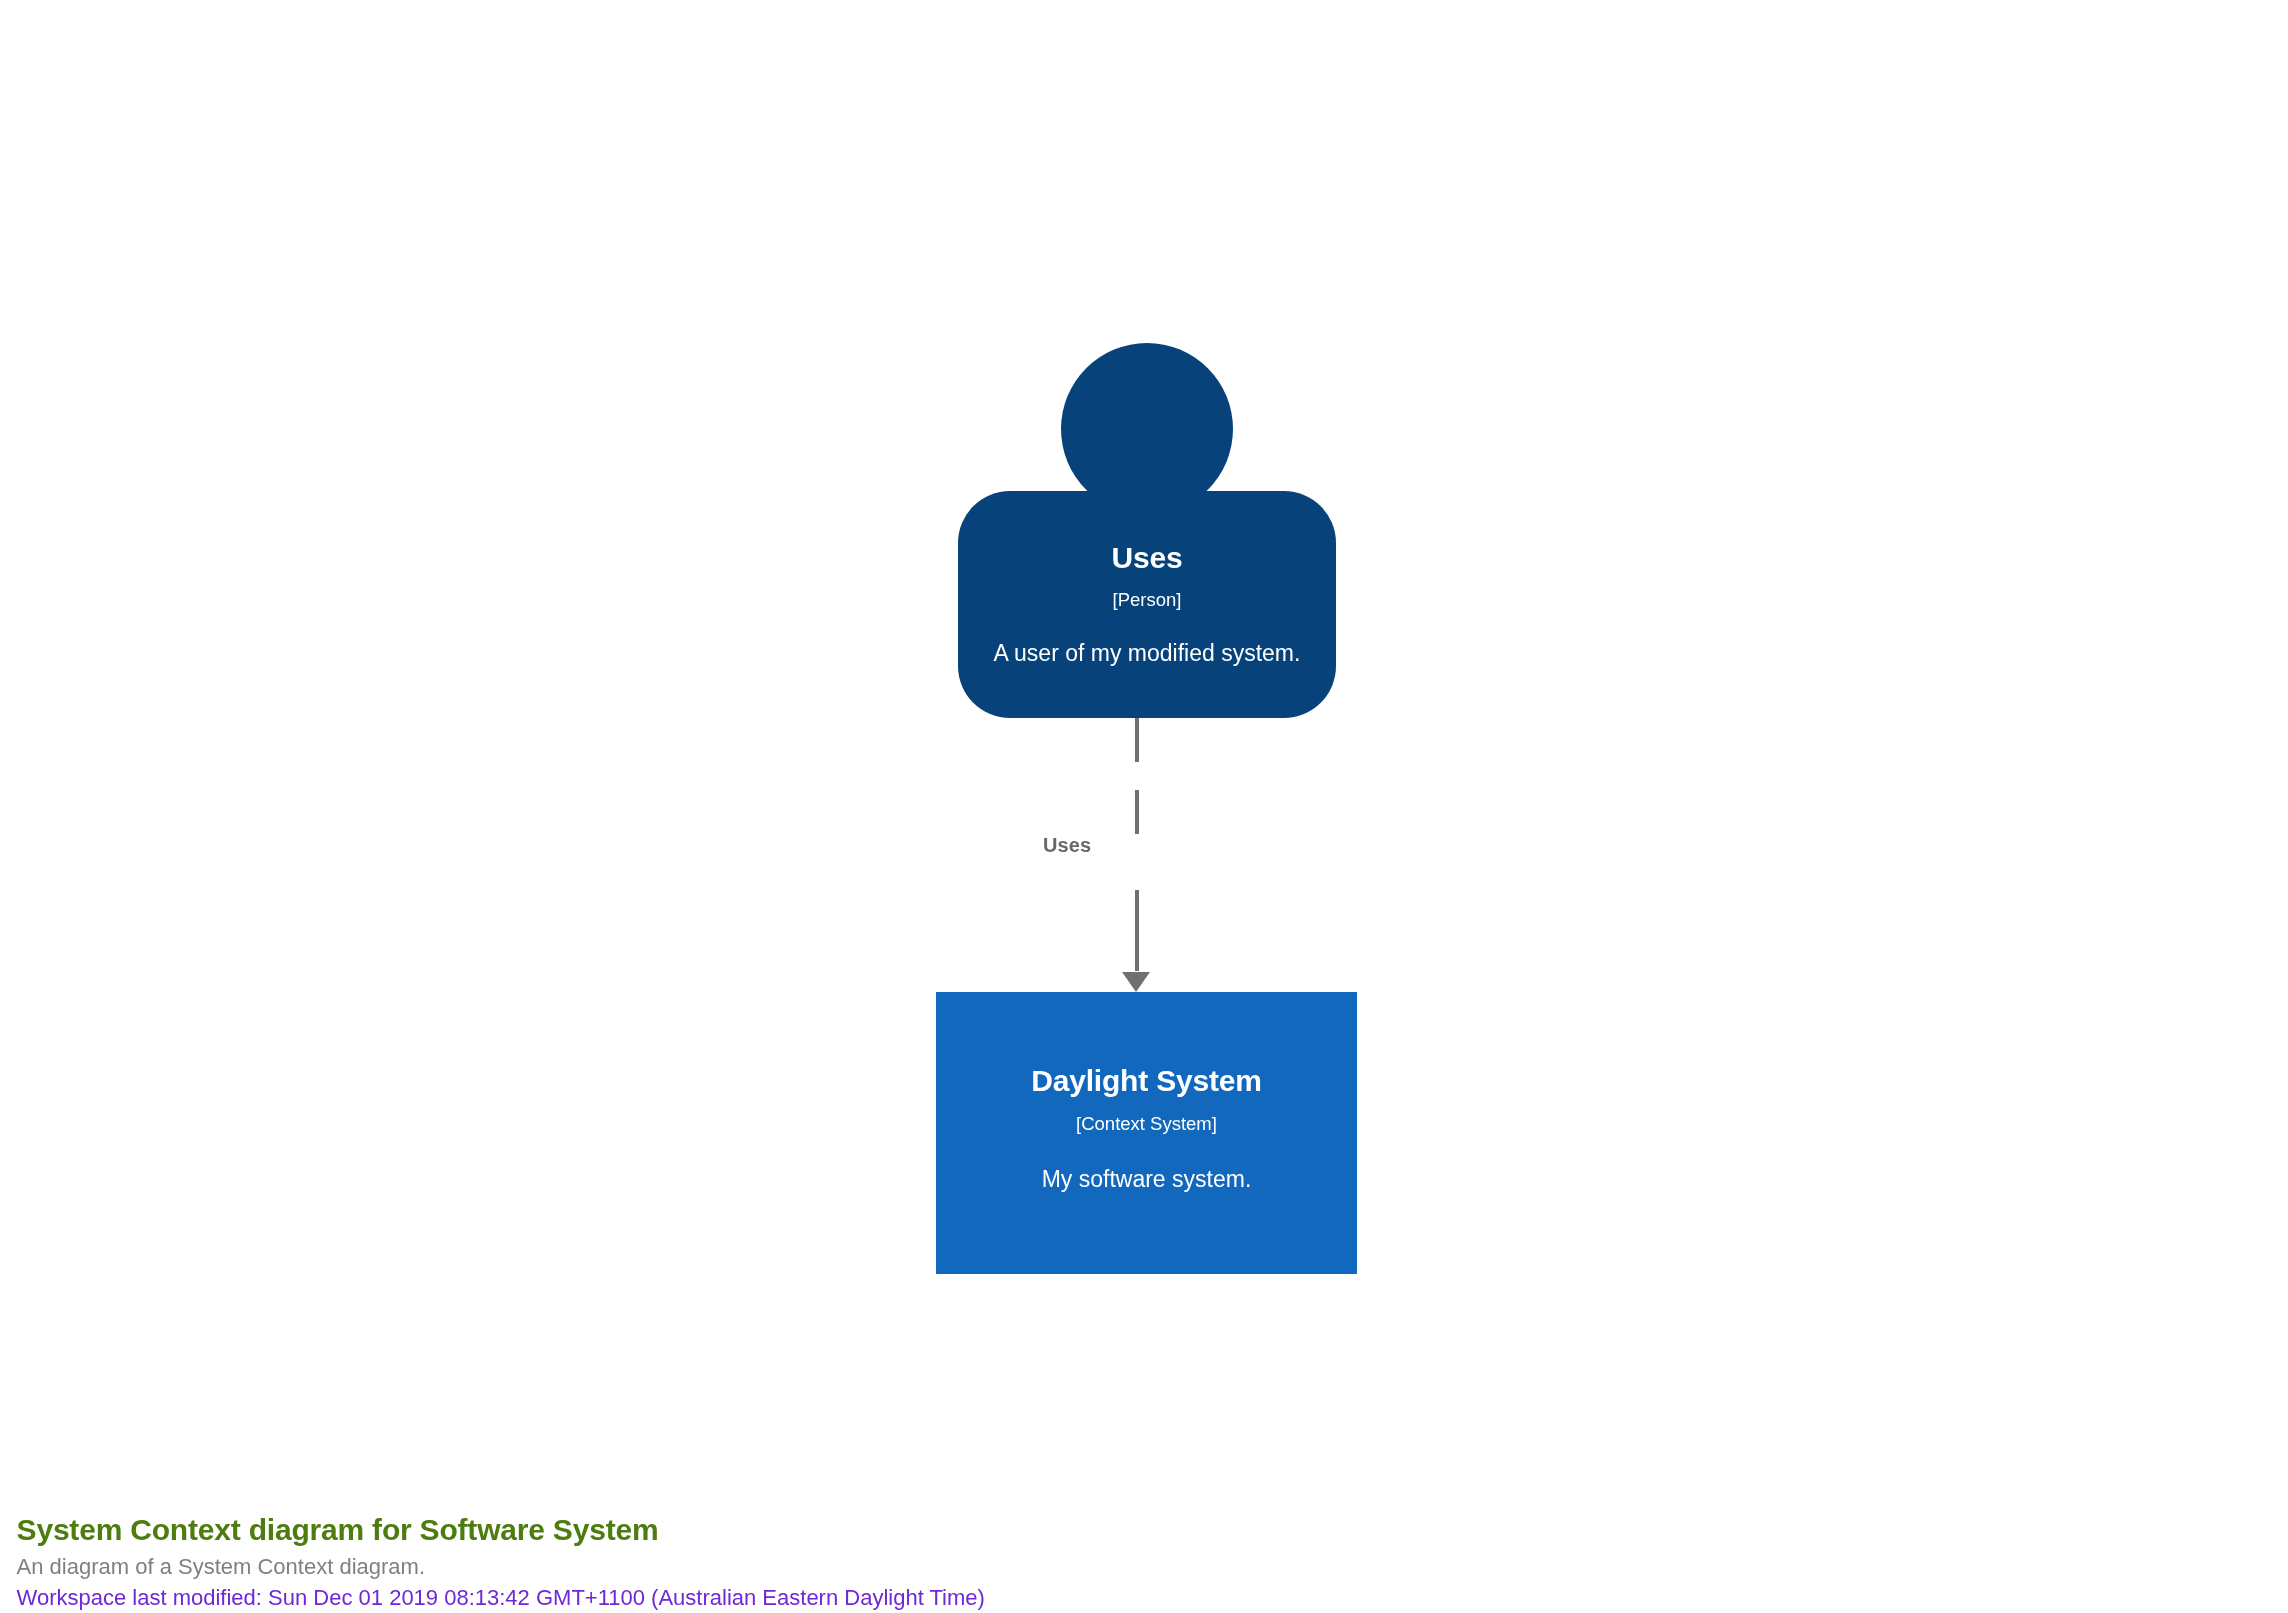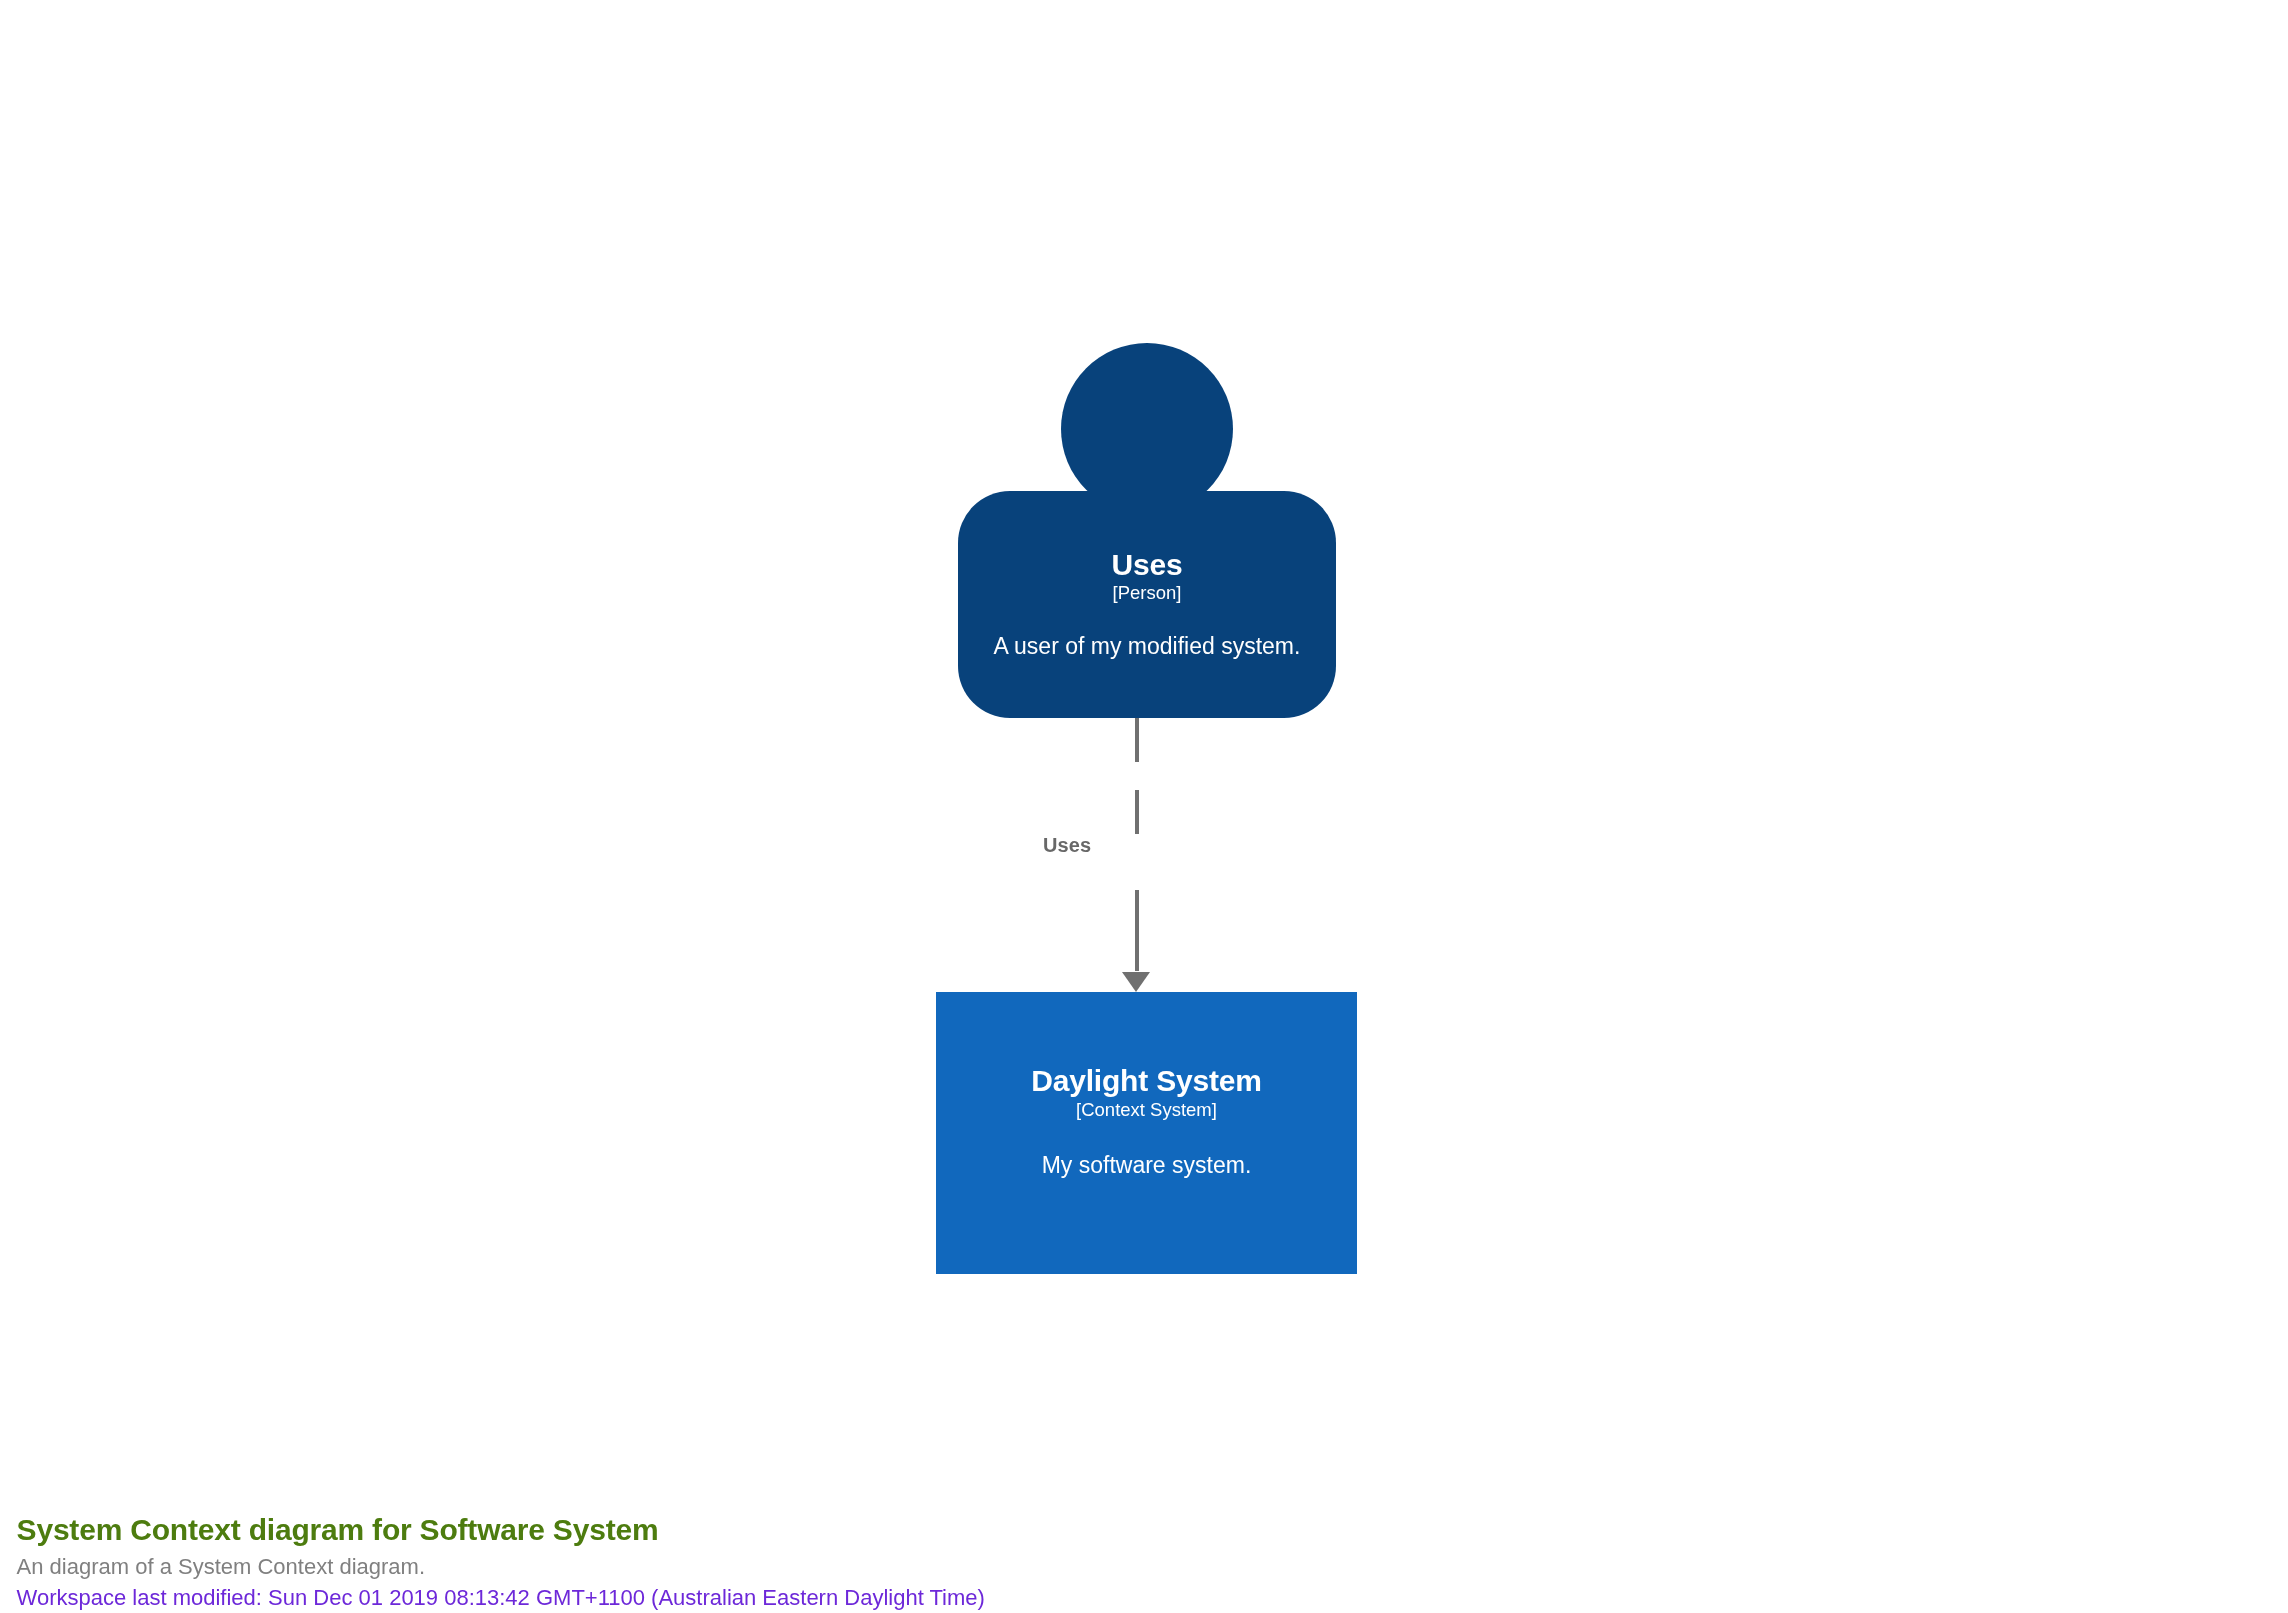--- a/index.html
+++ b/index.html
@@ -87,21 +87,21 @@
     line-height: 1.15;
     text-align: center;
     letter-spacing: -0.2px;
   }
   .el-type {
     color: #ffffff;
     font-size: 18.5px;
     font-weight: normal;
     line-height: 1.2;
     text-align: center;
-    margin-top: 0;
+    margin-top: 14px;
   }
   .el-desc {
     color: #ffffff;
     font-size: 23px;
     font-weight: normal;
     line-height: 1.25;
     text-align: center;
     margin-top: 28px;
     max-width: 369px;
   }

